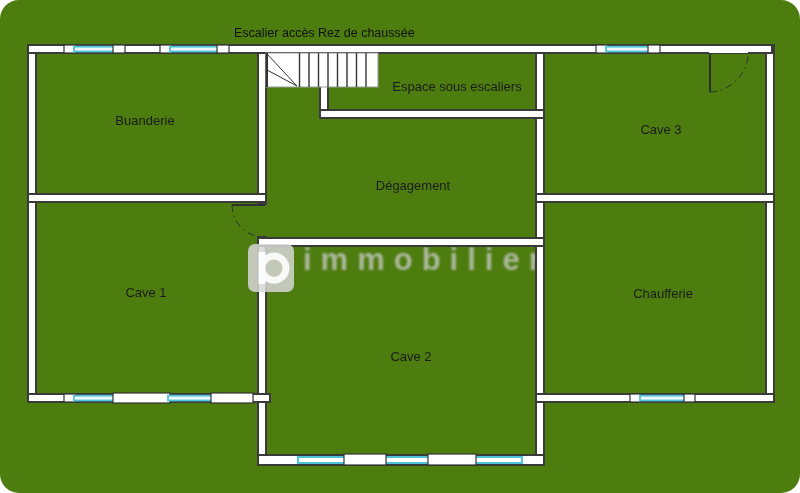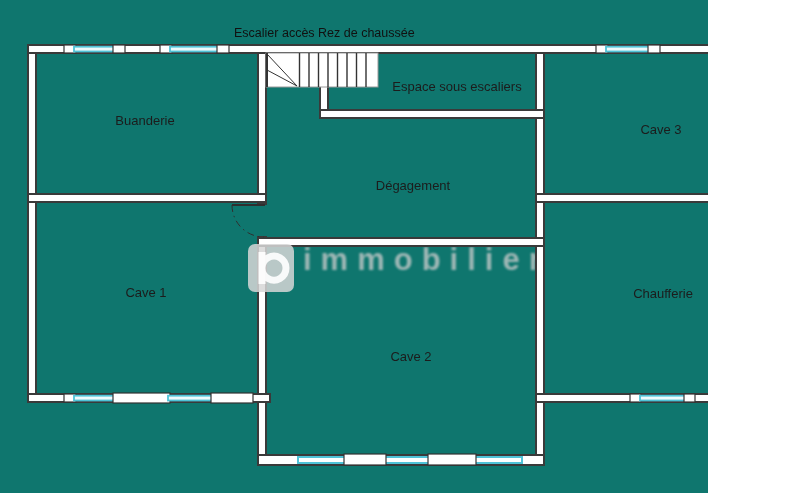--- a/index.html
+++ b/index.html
@@ -1,21 +1,22 @@
 <!DOCTYPE html>
 <html><head>
 <meta charset="utf-8">
 <style>
   html,body{margin:0;padding:0;background:#fff;}
   .stage{
     position:relative;
-    width:708px;height:493px;
-    background:#0f766e;
+    width:800px;height:493px;
+    background:#4d7c0f;
     font-family:"Liberation Sans", sans-serif;
     overflow:hidden;
+    border-radius:19px;
   }
   svg{display:block;}
   .room-label{
     font-family:"Liberation Sans", sans-serif;
     font-size:13px;
     fill:#1c1c1c;
   }
   .plan-title{
     font-family:"Liberation Sans", sans-serif;
     font-size:12.5px;

